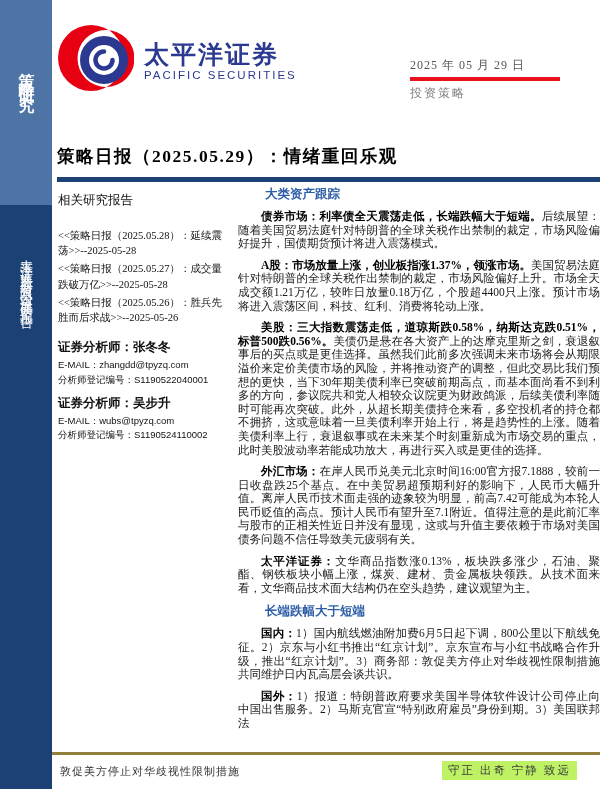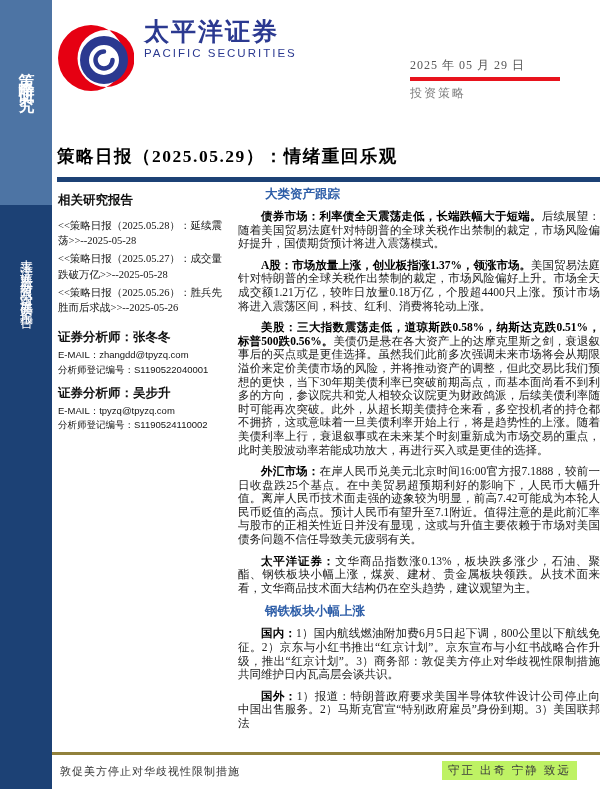--- a/index.html
+++ b/index.html
@@ -18,41 +18,41 @@
   }
   .vtext {
     position:absolute; left:50%; transform:translateX(-50%);
     writing-mode:vertical-rl; text-orientation:upright;
     color:#ffffff; white-space:nowrap;
   }
   .vtext-top { top:60px; font-size:16px; font-weight:bold; letter-spacing:8px; }
   .vtext-bottom { top:44px; font-size:13px; letter-spacing:3.5px; }
 
   
-  .logo { position:absolute; left:58px; top:18px; display:flex; align-items:flex-start; }
+  .logo { position:absolute; left:58px; top:18px; display:flex; align-items:center; }
   .logo-text { margin-left:10px; color:#2B3990; }
   .logo-cn { font-size:25px; font-weight:bold; letter-spacing:2px; line-height:1.1; }
   .logo-en { font-size:11.5px; letter-spacing:2px; margin-top:1px; font-family:"Liberation Sans", sans-serif; }
 
   
   .header-right { position:absolute; left:410px; top:57px; width:150px; text-align:left; }
   .date-text { font-size:12px; color:#555555; letter-spacing:1px; }
   .red-rule { height:3.5px; background:#E8131D; margin-top:3px; }
   .category-text { font-size:12px; color:#808080; margin-top:4px; letter-spacing:2px; }
 
   
   .report-title {
     position:absolute; left:57px; top:144px; width:540px;
     font-size:17.5px; font-weight:bold; color:#000000; letter-spacing:1.5px;
   }
   .title-rule { position:absolute; left:57px; top:177px; width:543px; height:4.5px; background:#1C4175; }
 
   
   .left-col { position:absolute; left:58px; top:192px; width:172px; color:#111111; }
-  .left-heading { font-size:12.5px; font-weight:bold; margin-bottom:9px; }
+  .left-heading { font-size:12.5px; font-weight:normal; margin-bottom:19px; }
   .report-item { font-size:10.5px; line-height:1.45; margin-bottom:3px; }
   .analysts { margin-top:14px; }
   .analyst-name { font-size:12.5px; font-weight:bold; margin-top:7px; margin-bottom:2px; }
   .analyst-line { font-size:9.5px; line-height:1.55; font-family:"Liberation Sans", sans-serif; color:#111111; }
 
   
   .main-col { position:absolute; left:238px; top:186px; width:362px; color:#1A1A1A; }
   .sec-heading { color:#2E5EA8; font-weight:bold; font-size:12.5px; padding-left:27px; margin-bottom:7px; }
   .sec-heading.second { margin-top:3px; }
   .para { font-size:11.5px; line-height:13.6px; text-indent:2em; text-align:justify; margin-bottom:8px; }
@@ -106,39 +106,39 @@
     <div class="left-heading">相关研究报告</div>
     <div class="report-item">&lt;&lt;策略日报（2025.05.28）：延续震荡&gt;&gt;--2025-05-28</div>
     <div class="report-item">&lt;&lt;策略日报（2025.05.27）：成交量跌破万亿&gt;&gt;--2025-05-28</div>
     <div class="report-item">&lt;&lt;策略日报（2025.05.26）：胜兵先胜而后求战&gt;&gt;--2025-05-26</div>
 
     <div class="analysts">
       <div class="analyst-name">证券分析师：张冬冬</div>
       <div class="analyst-line">E-MAIL：zhangdd@tpyzq.com</div>
       <div class="analyst-line">分析师登记编号：S1190522040001</div>
       <div class="analyst-name">证券分析师：吴步升</div>
-      <div class="analyst-line">E-MAIL：tpyzq@tpyzq.com</div>
+      <div class="analyst-line">E-MAIL：wubs@tpyzq.com</div>
       <div class="analyst-line">分析师登记编号：S1190524110002</div>
     </div>
   </div>
 
   <div class="main-col">
     <div class="sec-heading">大类资产跟踪</div>
 
     <p class="para"><span class="lead">债券市场：利率债全天震荡走低，长端跌幅大于短端。</span><span>后续展望：随着美国贸易法庭针对特朗普的全球关税作出禁制的裁定，市场风险偏好提升，国债期货预计将进入震荡模式。</span></p>
 
     <p class="para"><span class="lead">A股：市场放量上涨，创业板指涨1.37%，领涨市场。</span><span>美国贸易法庭针对特朗普的全球关税作出禁制的裁定，市场风险偏好上升。市场全天成交额1.21万亿，较昨日放量0.18万亿，个股超4400只上涨。预计市场将进入震荡区间，科技、红利、消费将轮动上涨。</span></p>
 
     <p class="para"><span class="lead">美股：三大指数震荡走低，道琼斯跌0.58%，纳斯达克跌0.51%，标普500跌0.56%。</span><span>美债仍是悬在各大资产上的达摩克里斯之剑，衰退叙事后的买点或是更佳选择。虽然我们此前多次强调未来市场将会从期限溢价来定价美债市场的风险，并将推动资产的调整，但此交易比我们预想的更快，当下30年期美债利率已突破前期高点，而基本面尚看不到利多的方向，参议院共和党人相较众议院更为财政鸽派，后续美债利率随时可能再次突破。此外，从超长期美债持仓来看，多空投机者的持仓都不拥挤，这或意味着一旦美债利率开始上行，将是趋势性的上涨。随着美债利率上行，衰退叙事或在未来某个时刻重新成为市场交易的重点，此时美股波动率若能成功放大，再进行买入或是更佳的选择。</span></p>
 
     <p class="para"><span class="lead">外汇市场：</span><span>在岸人民币兑美元北京时间16:00官方报7.1888，较前一日收盘跌25个基点。在中美贸易超预期利好的影响下，人民币大幅升值。离岸人民币技术面走强的迹象较为明显，前高7.42可能成为本轮人民币贬值的高点。预计人民币有望升至7.1附近。值得注意的是此前汇率与股市的正相关性近日并没有显现，这或与升值主要依赖于市场对美国债务问题不信任导致美元疲弱有关。</span></p>
 
     <p class="para"><span class="lead">太平洋证券：</span><span>文华商品指数涨0.13%，板块跌多涨少，石油、聚酯、钢铁板块小幅上涨，煤炭、建材、贵金属板块领跌。从技术面来看，文华商品技术面大结构仍在空头趋势，建议观望为主。</span></p>
 
-    <div class="sec-heading second">钢铁板块小幅上涨</div>
+    <div class="sec-heading second">长端跌幅大于短端</div>
 
     <p class="para"><span class="lead">国内：</span><span>1）国内航线燃油附加费6月5日起下调，800公里以下航线免征。2）京东与小红书推出“红京计划”。京东宣布与小红书战略合作升级，推出“红京计划”。3）商务部：敦促美方停止对华歧视性限制措施 共同维护日内瓦高层会谈共识。</span></p>
 
     <p class="para"><span class="lead">国外：</span><span>1）报道：特朗普政府要求美国半导体软件设计公司停止向中国出售服务。2）马斯克官宣“特别政府雇员”身份到期。3）美国联邦法</span></p>
   </div>
 
   <div class="footer-rule"></div>
   <div class="disclaimer">敦促美方停止对华歧视性限制措施</div>
   <div class="motto">守正 出奇 宁静 致远</div>
 

